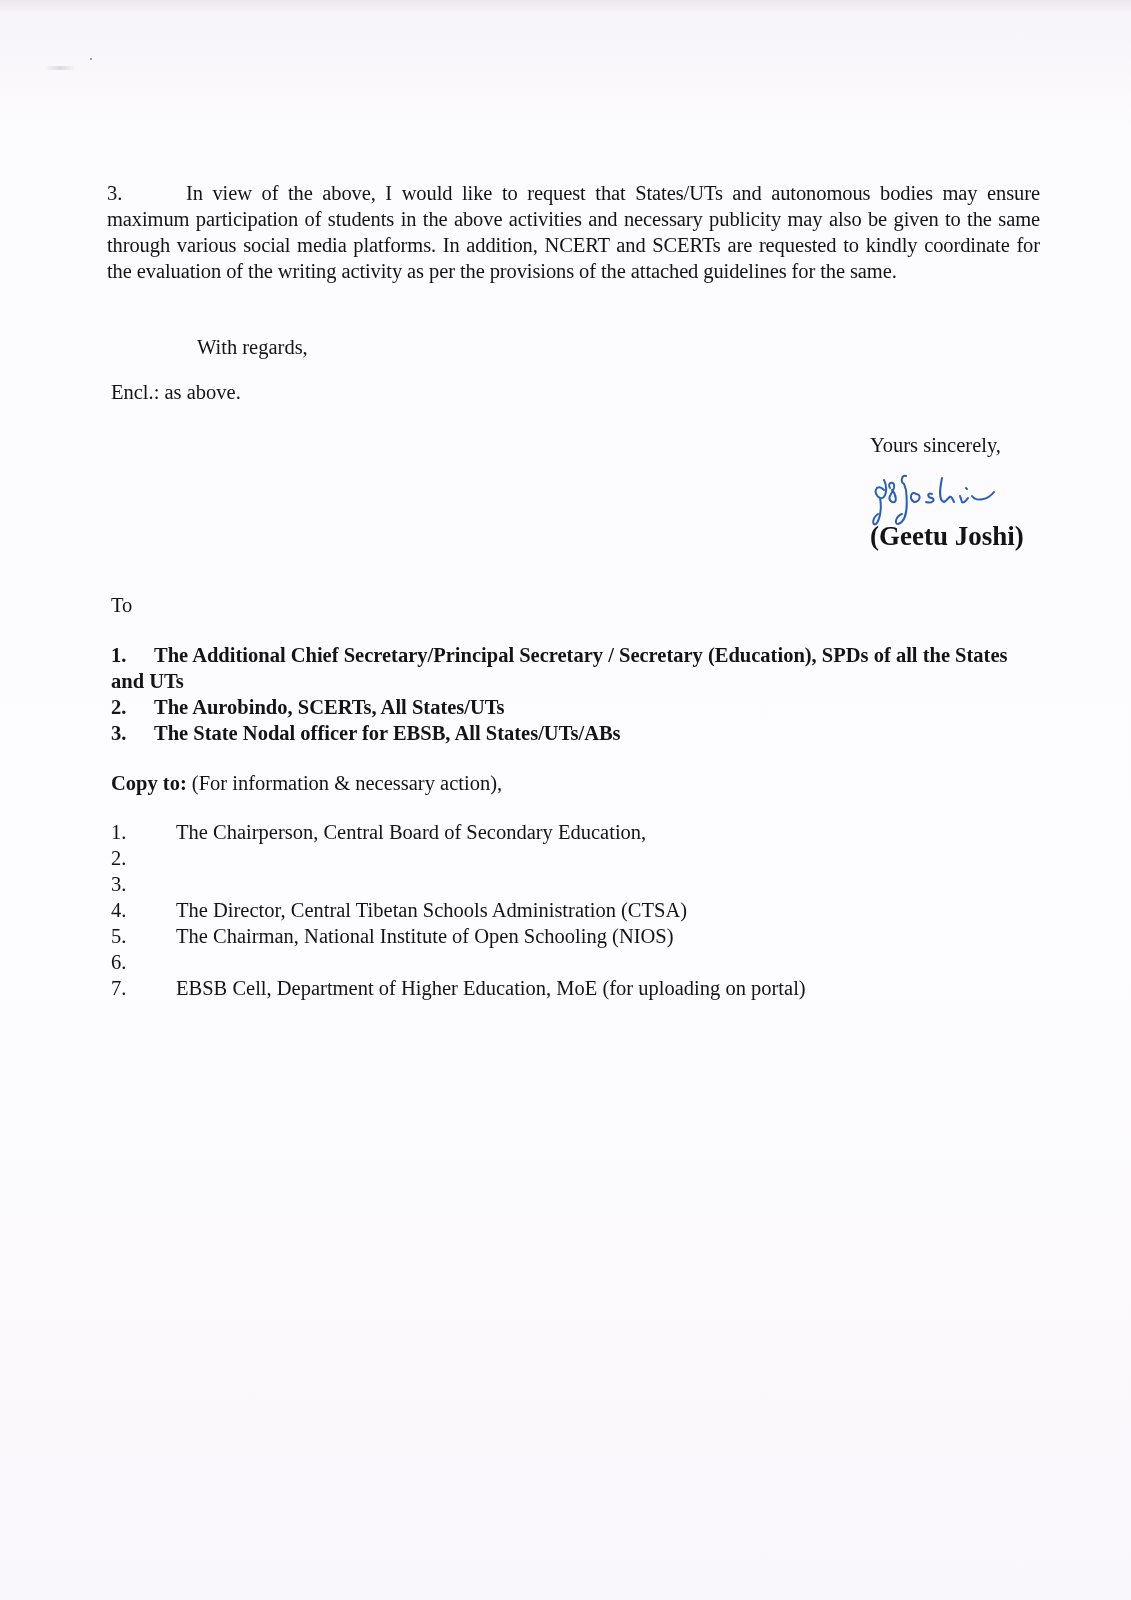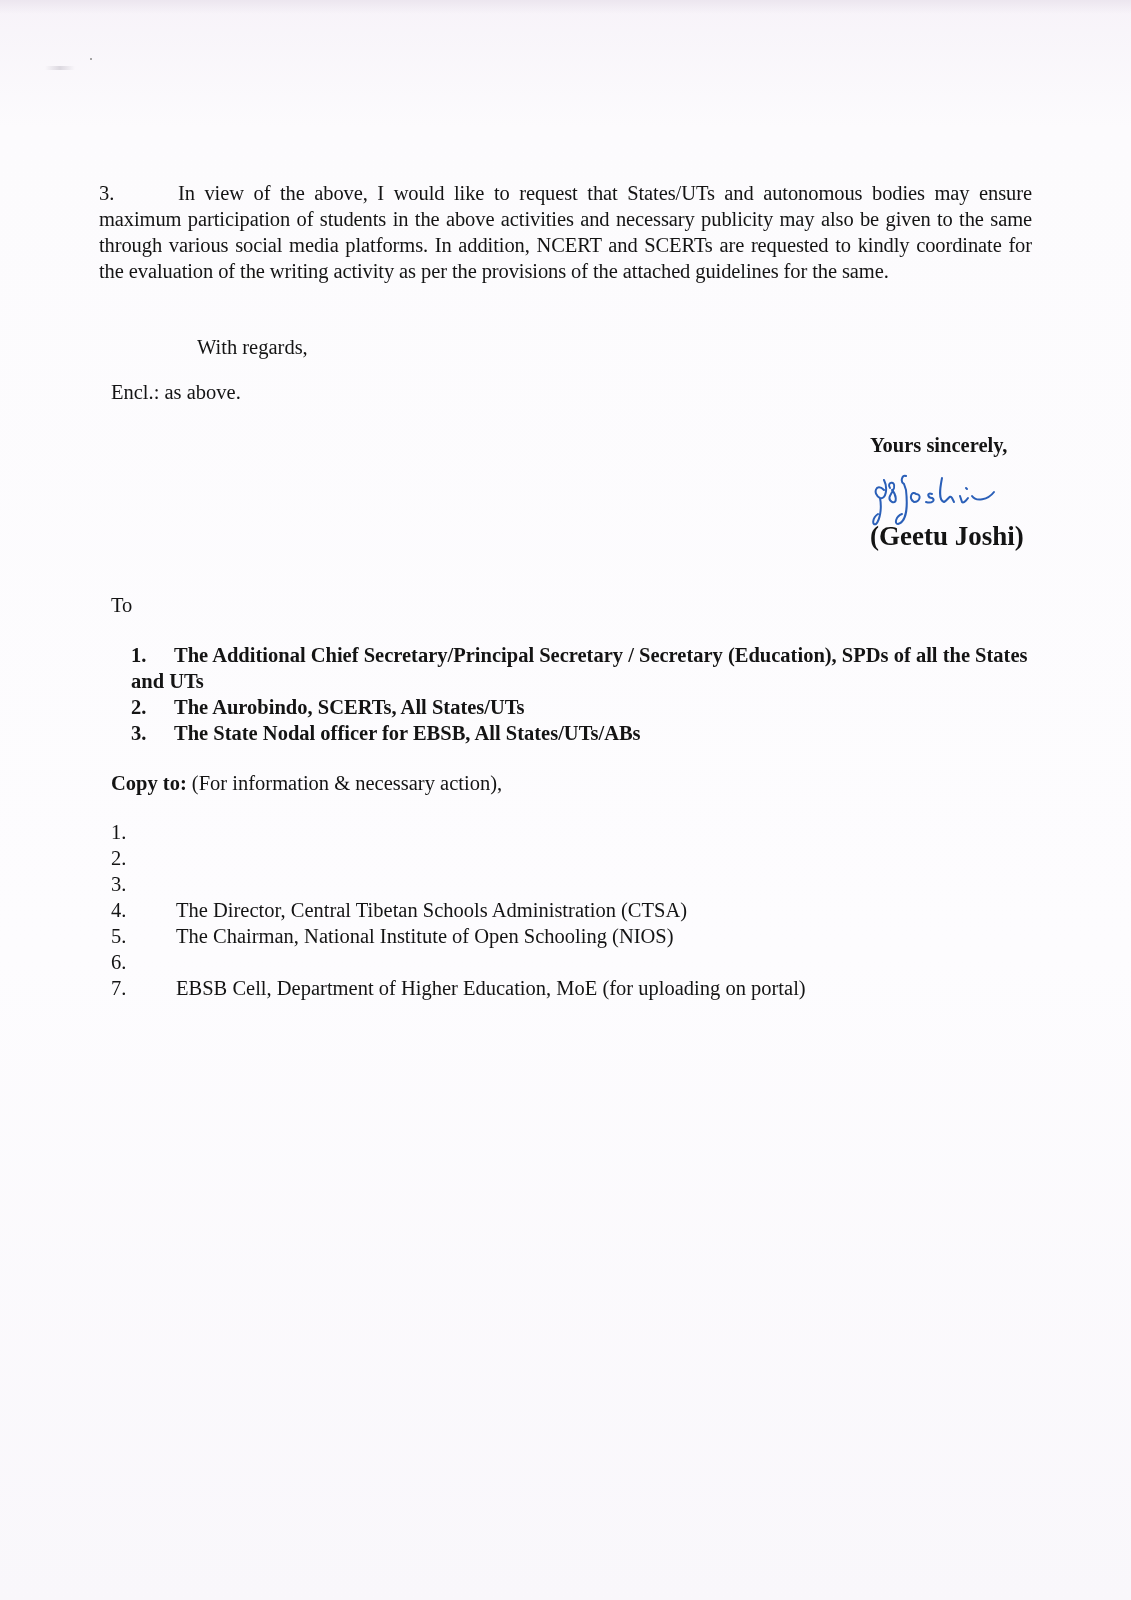--- a/index.html
+++ b/index.html
@@ -14,32 +14,32 @@
     position: absolute; left: 0; top: 0; width: 1131px; height: 1600px;
     background: linear-gradient(180deg, #f7f3f9 0%, #fcfbfd 8%, #fdfcfe 60%, #f9f7fb 100%);
   }
   .scan-edge-top {
     position: absolute; left: 0; top: 0; width: 1131px; height: 14px;
     background: linear-gradient(180deg, #ece6ef, rgba(255,255,255,0));
   }
   .scan-speck { position: absolute; left: 90px; top: 58px; width: 2px; height: 2px; background: #888; border-radius: 1px; }
   .scan-speck2 { position: absolute; left: 45px; top: 66px; width: 30px; height: 4px; background: linear-gradient(90deg, rgba(200,195,205,0), rgba(200,195,205,0.6), rgba(200,195,205,0)); }
   .para {
-    position: absolute; left: 99px; top: 180px; width: 933px;
+    position: absolute; left: 107px; top: 180px; width: 933px;
     font-size: 20.5px; line-height: 26px; text-align: justify;
     letter-spacing: -0.1px;
   }
   .para .num { display: inline-block; width: 79px; }
   .regards { position: absolute; left: 197px; top: 336px; font-size: 20.5px; }
   .encl { position: absolute; left: 111px; top: 381px; font-size: 20.5px; }
-  .yours { position: absolute; left: 870px; top: 434px; font-size: 20.5px; font-weight: bold; }
+  .yours { position: absolute; left: 870px; top: 434px; font-size: 20.5px; font-weight: normal; }
   .signature { position: absolute; left: 866px; top: 468px; width: 140px; height: 60px; }
   .signer { position: absolute; left: 870px; top: 521px; font-size: 27px; font-weight: bold; }
   .to-label { position: absolute; left: 111px; top: 594px; font-size: 20.5px; }
-  .addressees { position: absolute; left: 111px; top: 642px; width: 920px; font-size: 20.5px; font-weight: bold; line-height: 26px; margin-left: 20px; }
+  .addressees { position: absolute; left: 111px; top: 642px; width: 920px; font-size: 20.5px; font-weight: bold; line-height: 26px; }
   .addressees .item { margin: 0; }
   .addressees .n { display: inline-block; width: 43px; }
   .copy-line { position: absolute; left: 111px; top: 772px; font-size: 20.5px; }
   .copy-line b { font-weight: bold; text-align: right; }
   .copy-list { position: absolute; left: 111px; top: 819px; width: 900px; font-size: 20.5px; line-height: 26px; }
   .copy-list .row { display: flex; }
   .copy-list .n { width: 65px; }
 </style>
 </head>
 <body>
@@ -80,20 +80,21 @@
     <p class="item"><span class="n">3.</span><span>The State Nodal officer for EBSB, All States/UTs/ABs</span></p>
   </div>
 
   <div class="copy-line">
     <b>Copy to:</b> <span>(For information &amp; necessary action),</span>
   </div>
 
   <div class="copy-list">
     <div class="row">
         <span class="n">1.</span>
+        <span>The Chairperson, Central Board of Secondary Education,</span>
       </div>
     <div class="row">
         <span class="n">2.</span>
       </div>
     <div class="row">
         <span class="n">3.</span>
       </div>
     <div class="row">
         <span class="n">4.</span>
         <span>The Director, Central Tibetan Schools Administration (CTSA)</span>

